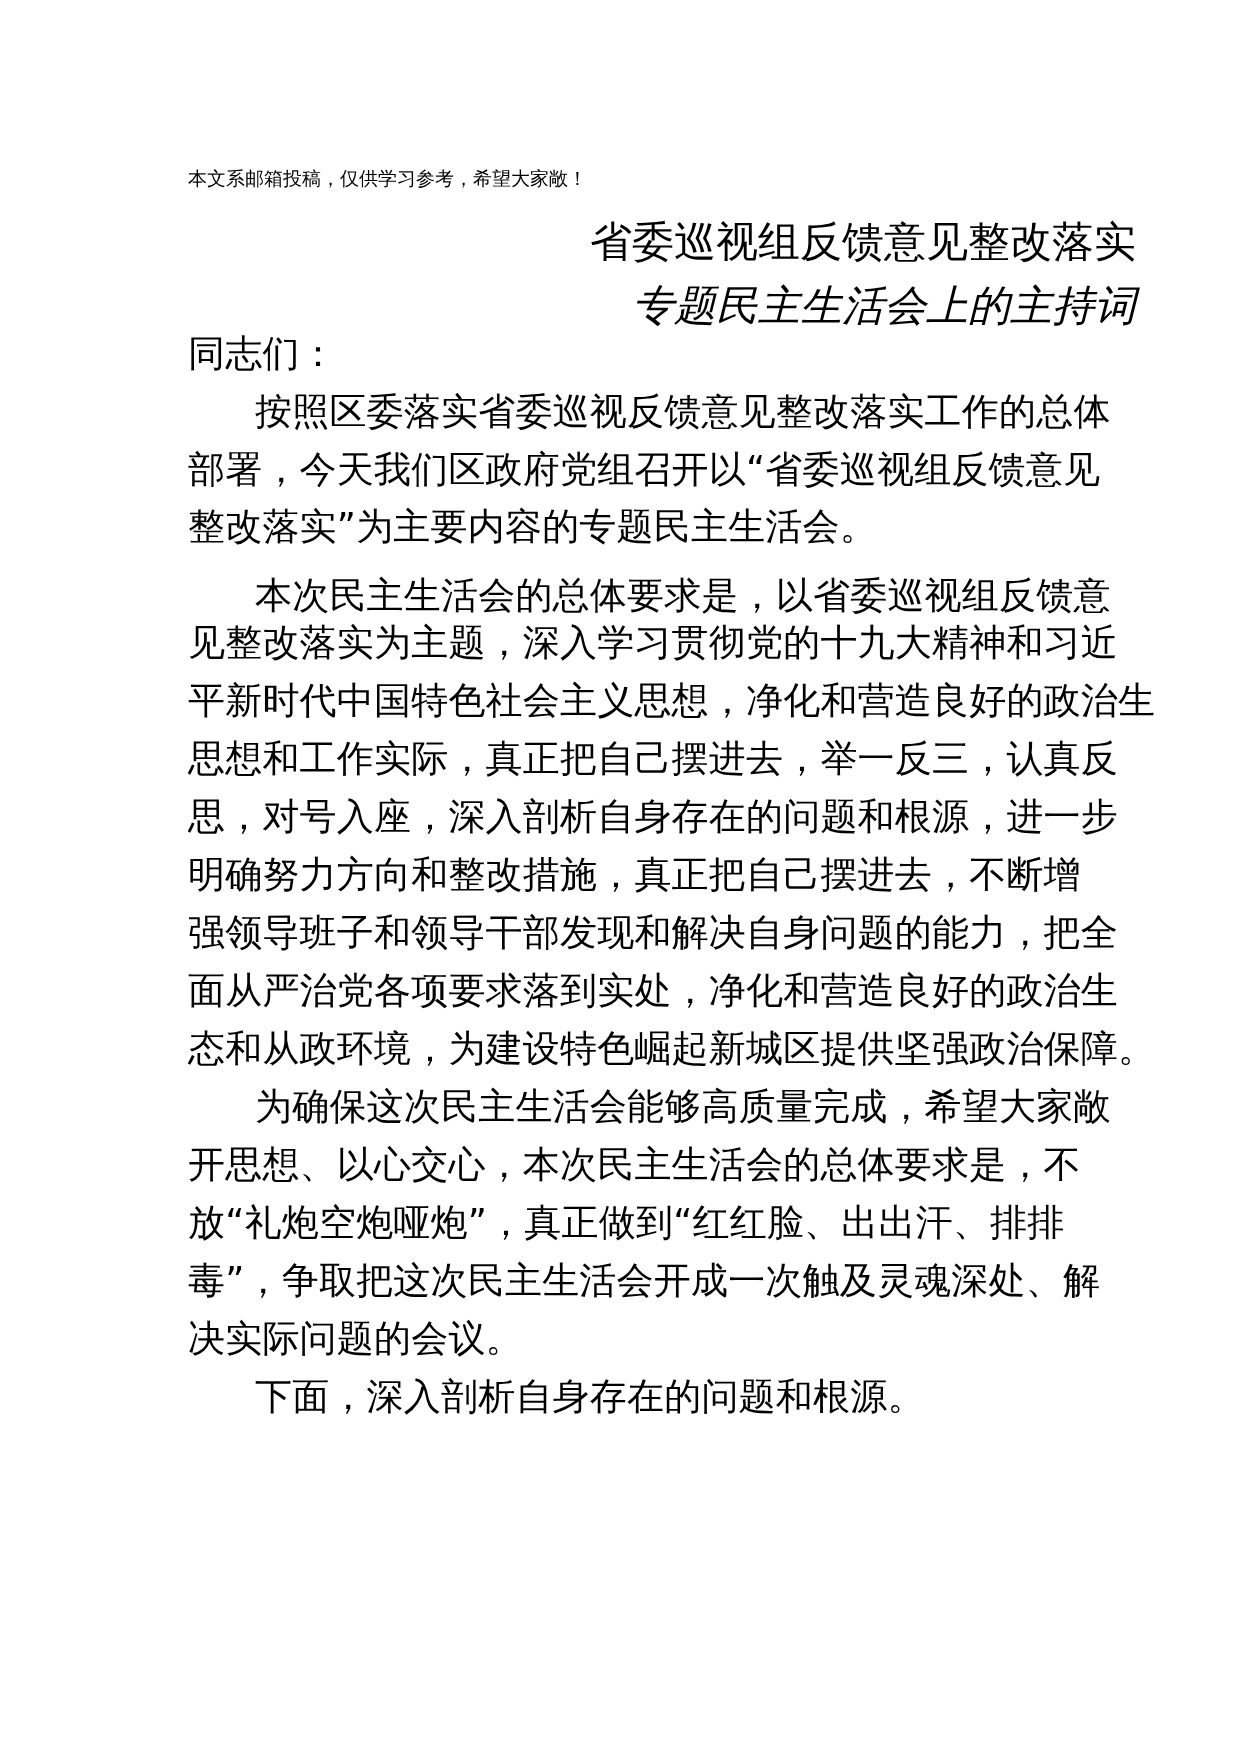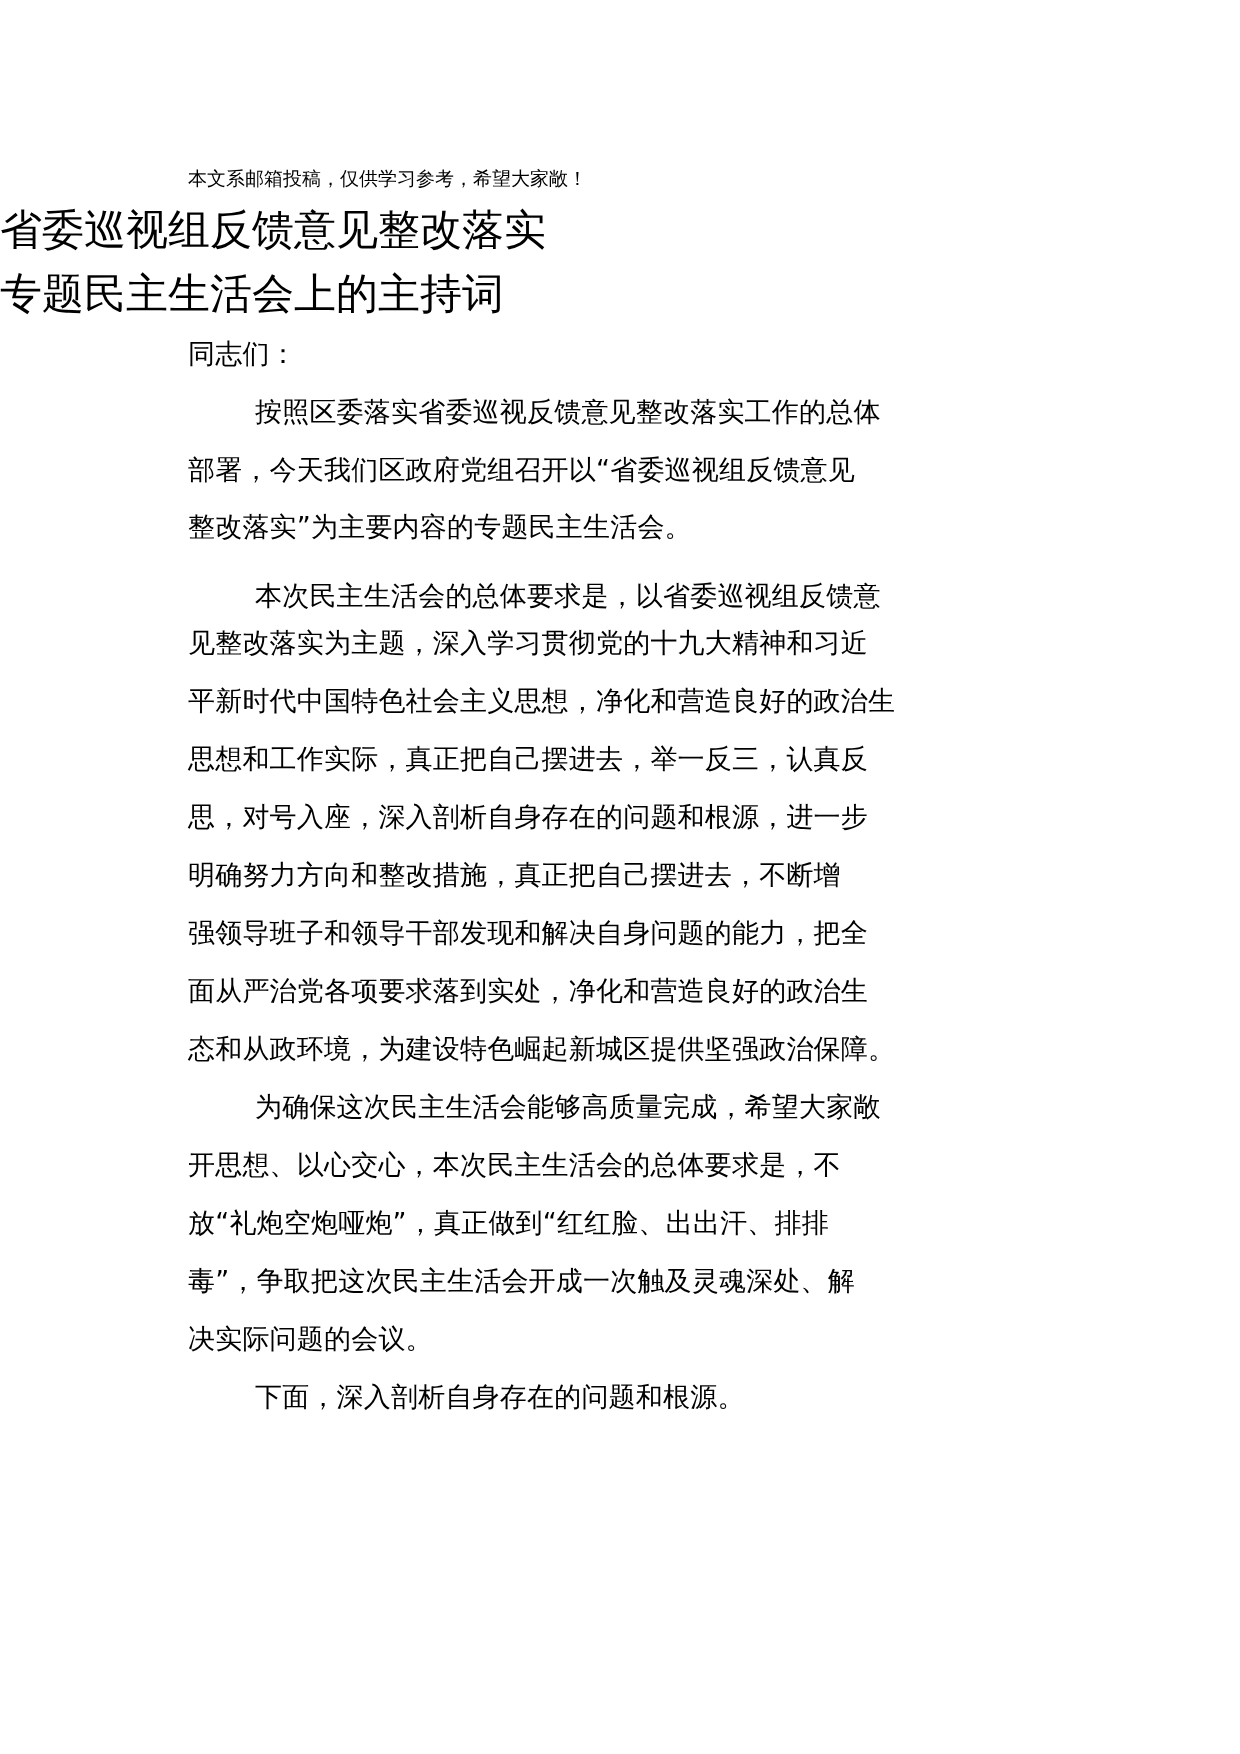--- a/index.html
+++ b/index.html
@@ -1,22 +1,22 @@
 <!DOCTYPE html>
 <html><head>
 <meta charset="utf-8">
 <style>
   html, body { margin: 0; padding: 0; background: #ffffff; }
   body { width: 1240px; height: 1754px; position: relative; overflow: hidden;
          font-family: "DejaVu Sans", "Liberation Sans", sans-serif; color: #000; }
   .notice { position: absolute; left: 188px; top: 166px; font-size: 19px; line-height: 24px; white-space: nowrap; }
-  .title { position: absolute; left: 0; width: 1136px; text-align: left; font-size: 42px; line-height: 52px; white-space: nowrap; }
+  .title { position: absolute; left: 0; width: 1136px; text-align: right; font-size: 42px; line-height: 52px; white-space: nowrap; margin-top: 12px; }
   .t1 { top: 204px; }
-  .t2 { top: 268px; }
-  .line { position: absolute; left: 188px; font-size: 27px; line-height: 40px; white-space: nowrap; letter-spacing: 0.2px; text-align: center; }
+  .t2 { top: 268px; font-style: italic; }
+  .line { position: absolute; left: 188px; font-size: 37px; line-height: 40px; white-space: nowrap; letter-spacing: 0.2px; text-align: center; }
   .indent { left: 255px; }
 </style>
 </head>
 <body>
 
 <div>
   <div class="notice">本文系邮箱投稿，仅供学习参考，希望大家敞！</div>
   <div class="title t1">省委巡视组反馈意见整改落实</div>
   <div class="title t2">专题民主生活会上的主持词</div>
 

